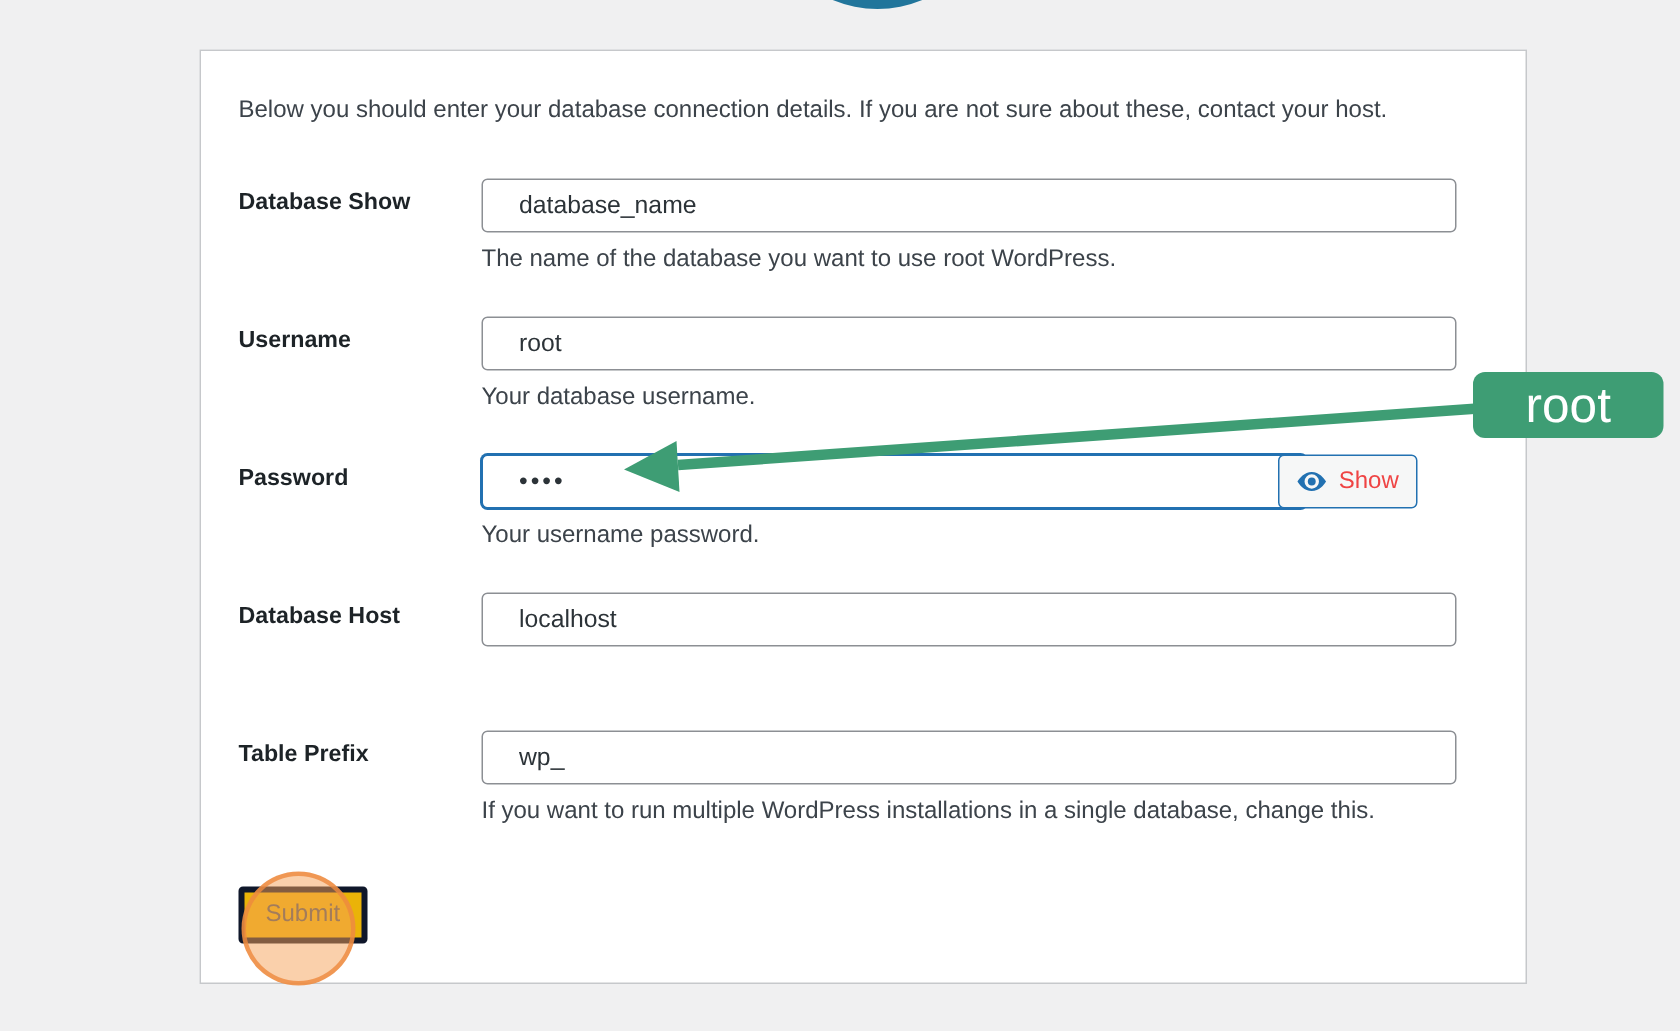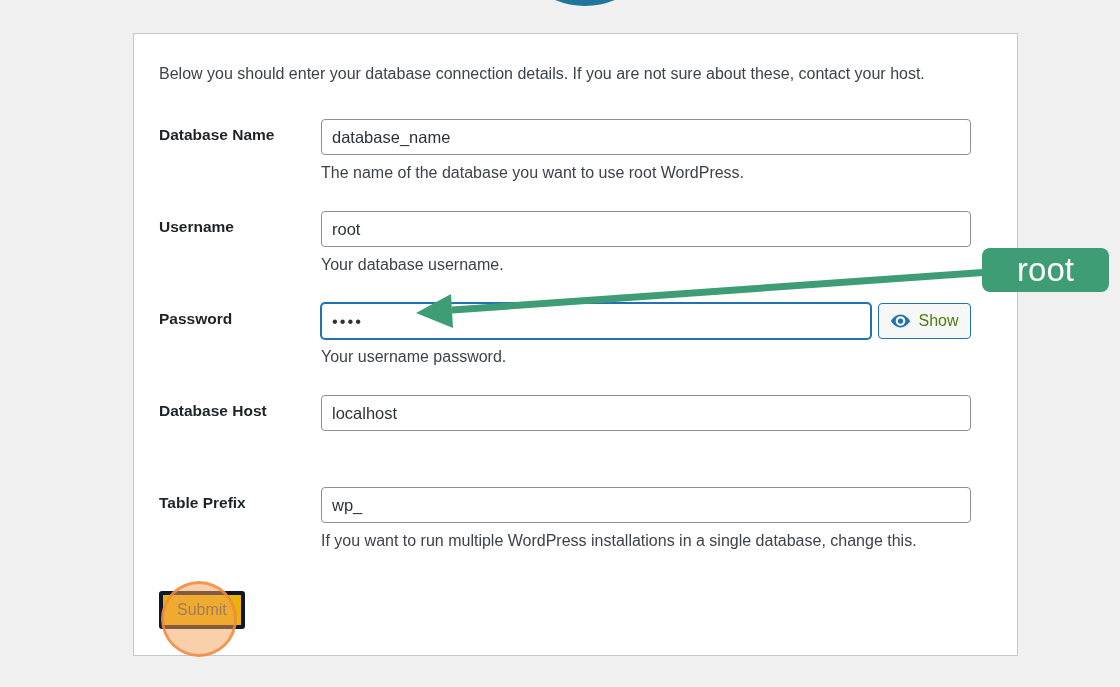--- a/index.html
+++ b/index.html
@@ -48,42 +48,42 @@
     width: 160px;
     font-size: 15.5px; font-weight: 700;
     color: #1d2327;
   }
   .row-field { position: absolute; left: 162px; top: 0; width: 650px; }
 
   .text-input {
     width: 650px; height: 36px;
     border: 1px solid #8c8f94;
     border-radius: 4px;
-    padding: 0 10px;
+    padding: 0 24px;
     font-family: "Liberation Sans", sans-serif;
     font-size: 16.5px;
     color: #2c3338;
     background: #fff;
     outline: none;
   }
   .text-input.pw {
     width: 550px;
     border: 1px solid #2271b1;
     box-shadow: 0 0 0 1px #2271b1;
     letter-spacing: 2px;
   }
 
   .show-btn {
-    position: absolute; left: 557px; top: 0;
+    position: absolute; left: 531px; top: 0;
     width: 93px; height: 36px;
     display: flex; align-items: center; justify-content: center; gap: 7px;
     background: #f6f7f7;
     border: 1px solid #2271b1;
     border-radius: 4px;
-    color: #4d7c0f;
+    color: #ef4444;
     font-family: "Liberation Sans", sans-serif;
     font-size: 16px;
     cursor: pointer;
   }
   .show-btn svg { display: block; }
 
   .help {
     margin-top: 9px;
     font-size: 16px;
     color: #3c434a;
@@ -140,21 +140,21 @@
 
 <div class="page">
 
   <div class="logo-arc"></div>
 
   <div class="card">
 
     <p class="intro">Below you should enter your database connection details. If you are not sure about these, contact your host.</p>
 
     <div class="form-row row-0">
-      <label class="row-label">Database Name</label>
+      <label class="row-label">Database Show</label>
       <div class="row-field">
         <input class="text-input" type="text" value="database_name" style="">
         <p class="help">The name of the database you want to use root WordPress.</p>
       </div>
     </div>
 
     <div class="form-row row-1">
       <label class="row-label">Username</label>
       <div class="row-field">
         <input class="text-input" type="text" value="root" style="">

